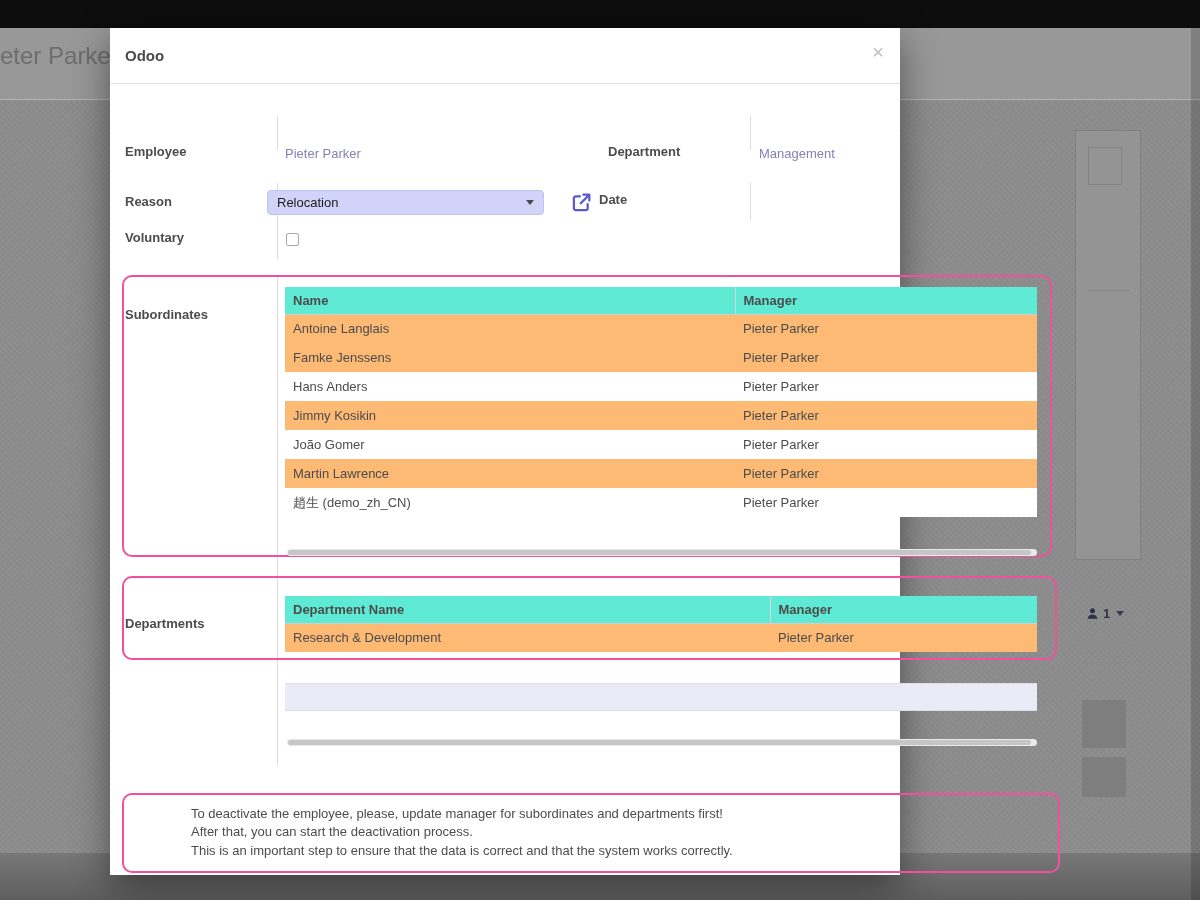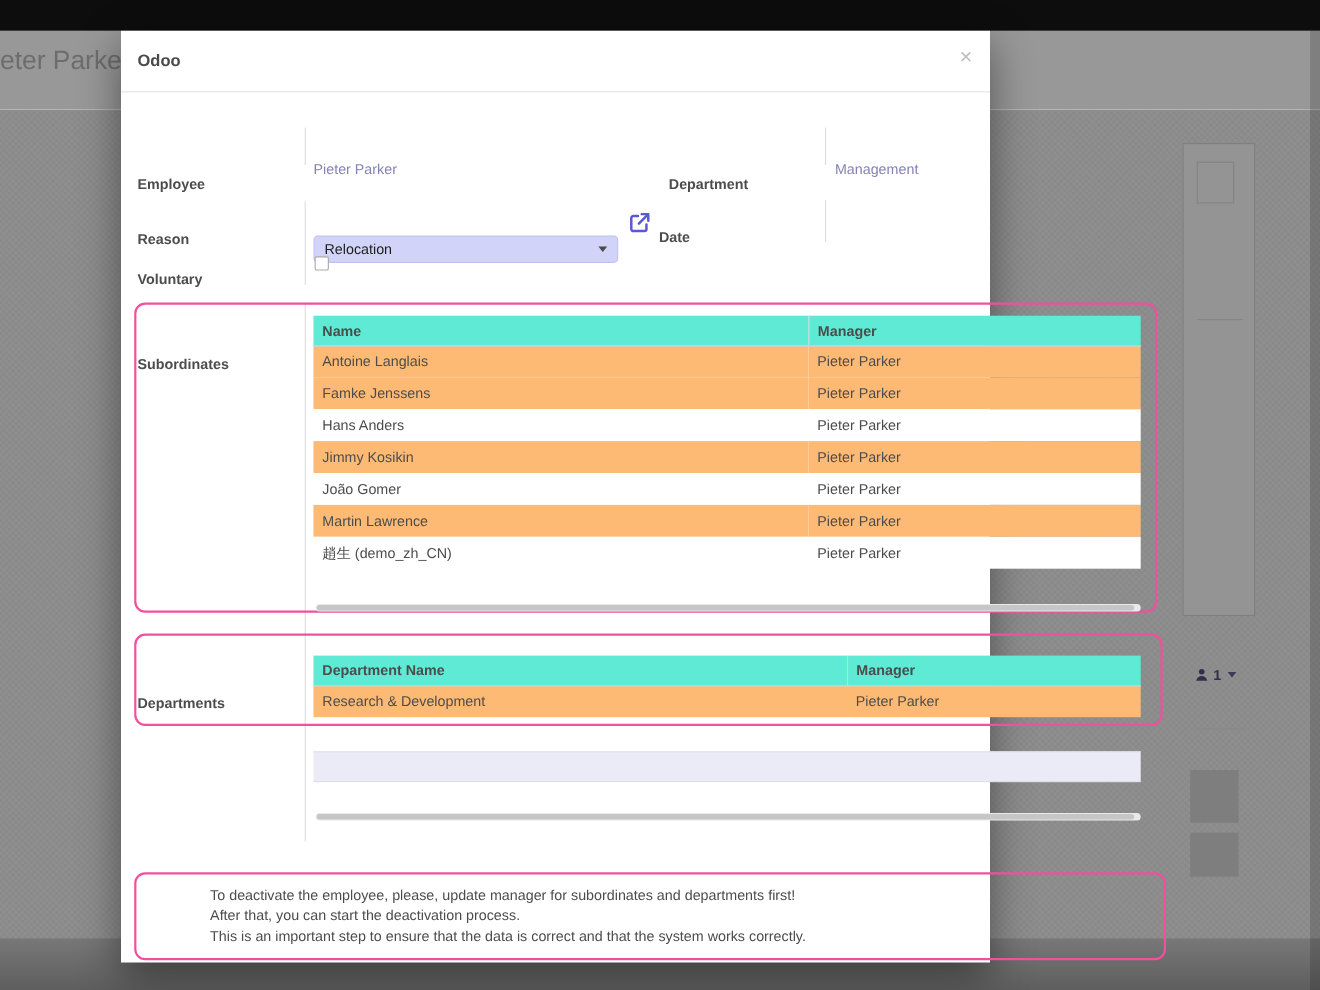--- a/index.html
+++ b/index.html
@@ -31,21 +31,21 @@
   .bg-block1   { position:absolute; left:1082px; top:700px; width:44px; height:48px; background:#7e7e7e; }
   .bg-block2   { position:absolute; left:1082px; top:757px; width:44px; height:40px; background:#7e7e7e; }
 
   
   .modal { position:absolute; left:110px; top:28px; width:790px; height:847px; background:#ffffff;
            box-shadow:0 12px 36px rgba(0,0,0,.45); font-size:13px; color:#4c4c4c; }
   .modal-header { position:absolute; left:0; top:0; width:100%; height:56px; border-bottom:1px solid #e3e3e3; }
   .modal-title  { position:absolute; left:15px; top:19px; font-size:15px; font-weight:bold; color:#4a4a4a; }
   .modal-close  { position:absolute; right:16px; top:14px; font-size:20px; color:#bdbdbd; line-height:20px; cursor:pointer; }
 
-  .flabel { position:absolute; font-weight:bold; color:#4c4c4c; white-space:nowrap;margin-top:16px; }
+  .flabel { position:absolute; font-weight:bold; color:#4c4c4c; white-space:nowrap; }
   .fvalue { position:absolute; color:#8482b5; white-space:nowrap; }
   .vsep   { position:absolute; width:1px; background:#dcdcdc; }
 
   .oselect { position:absolute; height:25px; background:#d2d3f9; border:1px solid #c0c1f0; border-radius:4px;
              display:flex; align-items:center; justify-content:space-between; padding:0 9px; color:#1c1c1c;
              cursor:pointer; }
   .sel-caret { width:0; height:0; border-left:4px solid transparent; border-right:4px solid transparent;
                border-top:5px solid #4a4a4a; margin-left:8px; }
   .extlink { position:absolute; left:462px; top:165px; width:19px; height:19px; color:#5a59d0; cursor:pointer; }
   .checkbox { position:absolute; left:176px; top:205px; width:13px; height:13px; background:#fff;
@@ -110,21 +110,21 @@
   <span class="flabel" style="left:15px; top:116px;">Employee</span>
   <div class="vsep" style="left:167px; top:88px; height:34px;"></div>
   <span class="fvalue" style="left:175px; top:118px;">Pieter Parker</span>
 
   <span class="flabel" style="left:498px; top:116px;">Department</span>
   <div class="vsep" style="left:640px; top:88px; height:34px;"></div>
   <span class="fvalue" style="left:649px; top:118px;">Management</span>
 
   <span class="flabel" style="left:15px; top:166px;">Reason</span>
   <div class="vsep" style="left:167px; top:155px; height:76px;"></div>
-  <div class="oselect" style="left:175px; top:162px; width:277px;margin-top:24px;">
+  <div class="oselect" style="left:157px; top:162px; width:277px;">
     <span>Relocation</span>
     <span class="sel-caret"></span>
   </div>
   <svg class="extlink" viewBox="0 0 16 16" fill="none" stroke="currentColor" stroke-width="1.9" stroke-linecap="round" stroke-linejoin="round">
     <path d="M13.2 9.3v3.5a1.6 1.6 0 0 1-1.6 1.6H3.2a1.6 1.6 0 0 1-1.6-1.6V4.4a1.6 1.6 0 0 1 1.6-1.6h3.5"></path>
     <path d="M9.6 1.4h5v5"></path>
     <path d="M14.2 1.8 7.4 8.6"></path>
   </svg>
 
   <span class="flabel" style="left:489px; top:164px;">Date</span>

